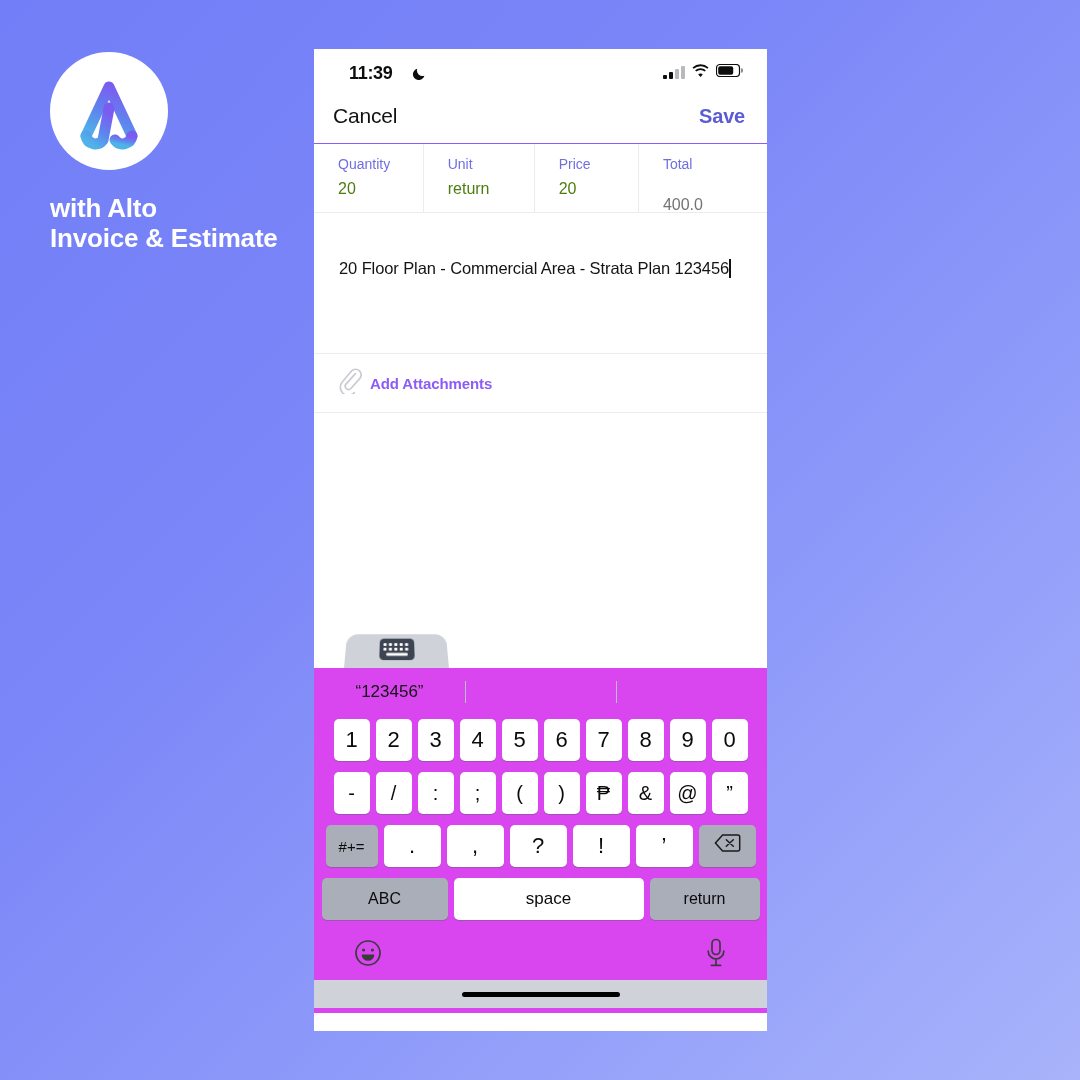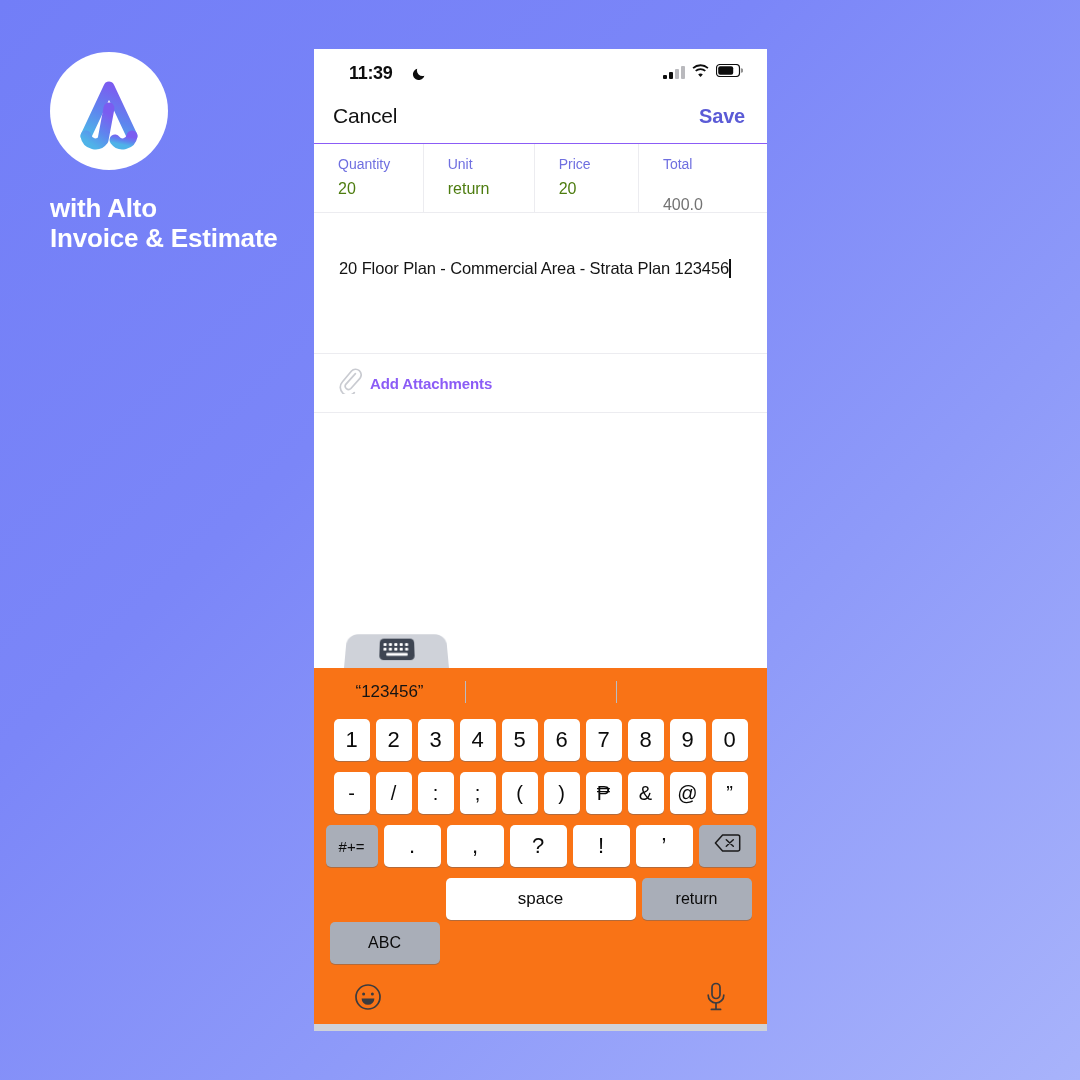--- a/index.html
+++ b/index.html
@@ -215,21 +215,21 @@
     color: #9a9ea8;
     font-size: 11.5px;
     font-weight: bold;
     letter-spacing: 0.6px;
     border-radius: 5px;
     padding: 4px 9px;
   }
 
   
   #keyboard {
-    background: #f97316;
+    background: #d946ef;
     padding-bottom: 5px;
   }
   #predict-bar {
     height: 48px;
     position: relative;
     display: flex;
     align-items: center;
   }
   .predict-cell {
     flex: 1;
@@ -269,21 +269,21 @@
     box-sizing: border-box;
   }
   .key.sym { font-size: 20px; }
   .key.dark {
     background: #a9aeb8;
     box-shadow: 0 1px 0 rgba(90,95,105,0.45);
   }
   .key.wide-fn { width: 52px; font-size: 15px; }
   .key.punct { width: 57px; }
   .key.backspace { width: 57px; }
-  .key.abc { width: 110px; font-size: 16px; margin-top: 44px; }
+  .key.abc { width: 126px; font-size: 16px; }
   .key.space { width: 190px; font-size: 17px; }
   .key.return { width: 110px; font-size: 16px; text-align: right; }
   #krow4 { margin-bottom: 10px; }
 
   #kb-bottom {
     height: 50px;
     display: flex;
     align-items: center;
     justify-content: space-between;
     padding: 0 40px;

